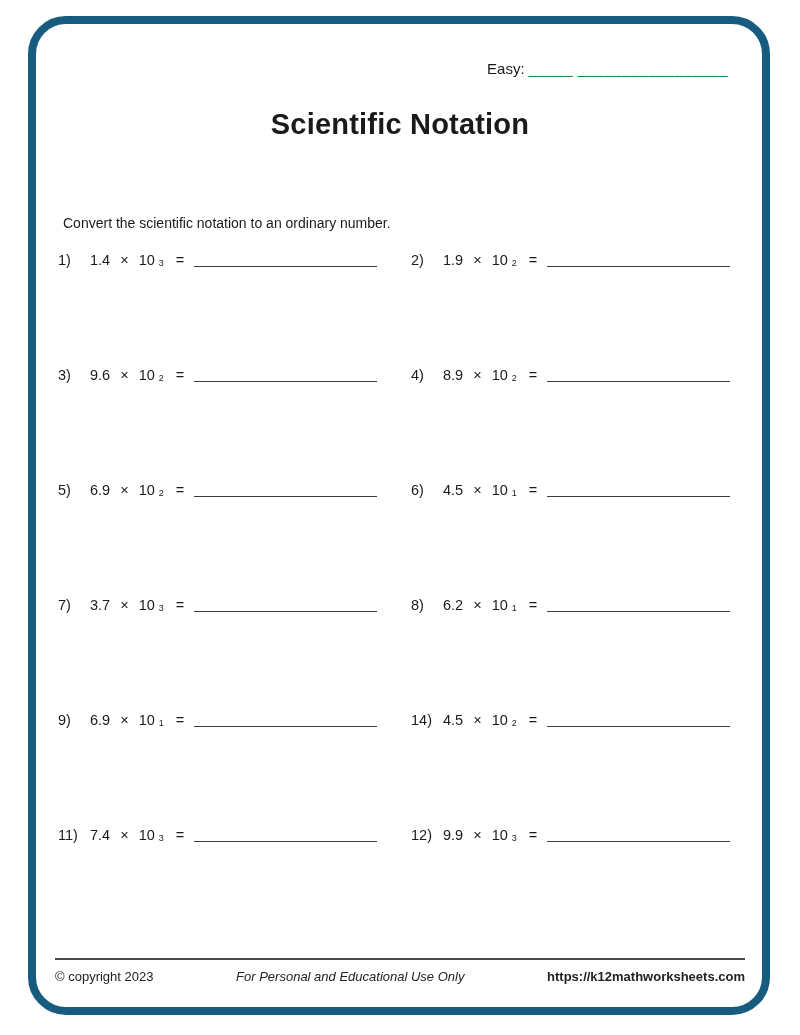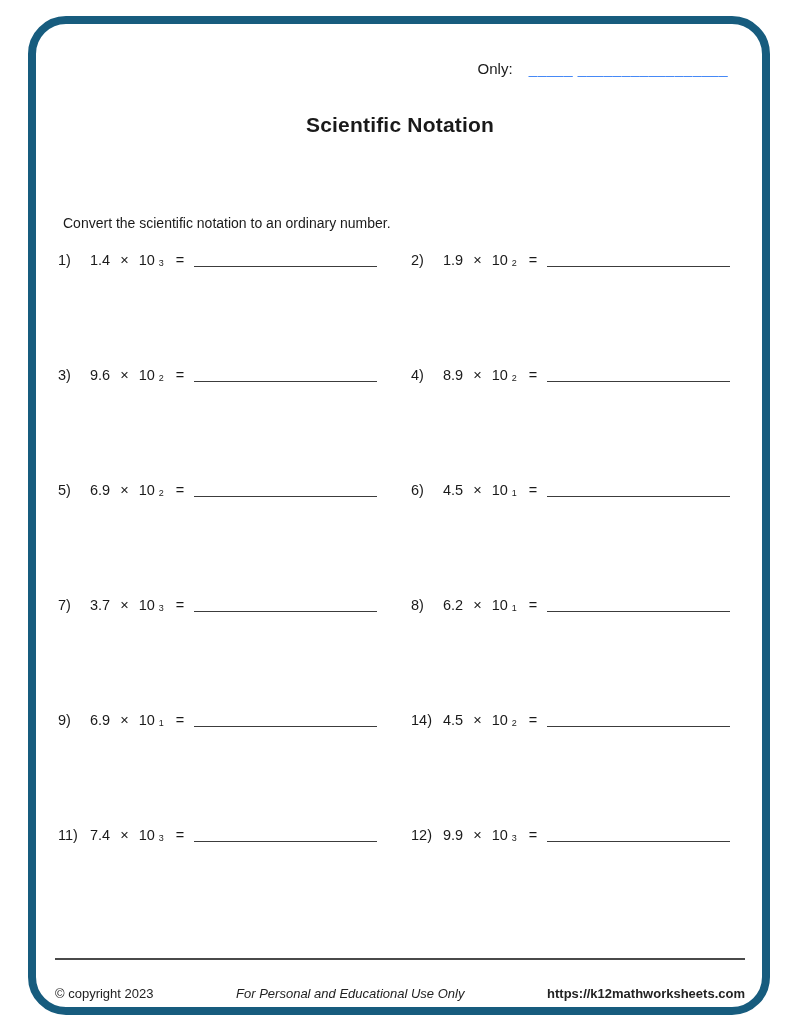--- a/index.html
+++ b/index.html
@@ -28,30 +28,29 @@
   }
   .name-row {
     position: absolute;
     top: 60px;
     right: 72px;
     font-size: 15px;
     white-space: nowrap;
   }
   .name-row .name-line {
     letter-spacing: 0.5px;
-    color: #3b82f6;
-    margin-left: 12px;
+    color: #15803d;
   }
   .title {
     position: absolute;
     top: 104px;
     left: 0;
     width: 100%;
     text-align: center;
-    font-size: 21px;
+    font-size: 29px;
     font-weight: bold;
     line-height: 41px;
     letter-spacing: 0.2px;
   }
   .instruction {
     position: absolute;
     left: 63px;
     top: 215px;
     font-size: 14px;
   }
@@ -93,37 +92,37 @@
     border-bottom: 1.6px solid #3c3c3c;
     height: 16px;
     margin-bottom: 1px;
   }
   .footer {
     position: absolute;
     left: 55px;
     width: 690px;
     top: 958px;
     border-top: 2px solid #4a4a4a;
-    padding-top: 26px;
+    padding-top: 9px;
     display: flex;
     justify-content: space-between;
     align-items: baseline;
     font-size: 13px;
     color: #222;
   }
   .footer .f-center { text-align: center; font-style: italic; }
   .footer .f-right  { text-align: center; font-weight: bold; }
 </style>
 </head>
 <body style="color: rgb(26, 26, 26);">
 
 <div class="frame" style="border-color: rgb(23, 92, 126);"></div>
 
 <div class="name-row">
-  <span>Only:</span>
+  <span>Easy:</span>
   <span class="name-line">_____ _________________</span>
 </div>
 
 <div class="title">
   <div>Scientific Notation</div>
 </div>
 
 <div class="instruction">Convert the scientific notation to an ordinary number.</div>
 
 <div class="problems">

